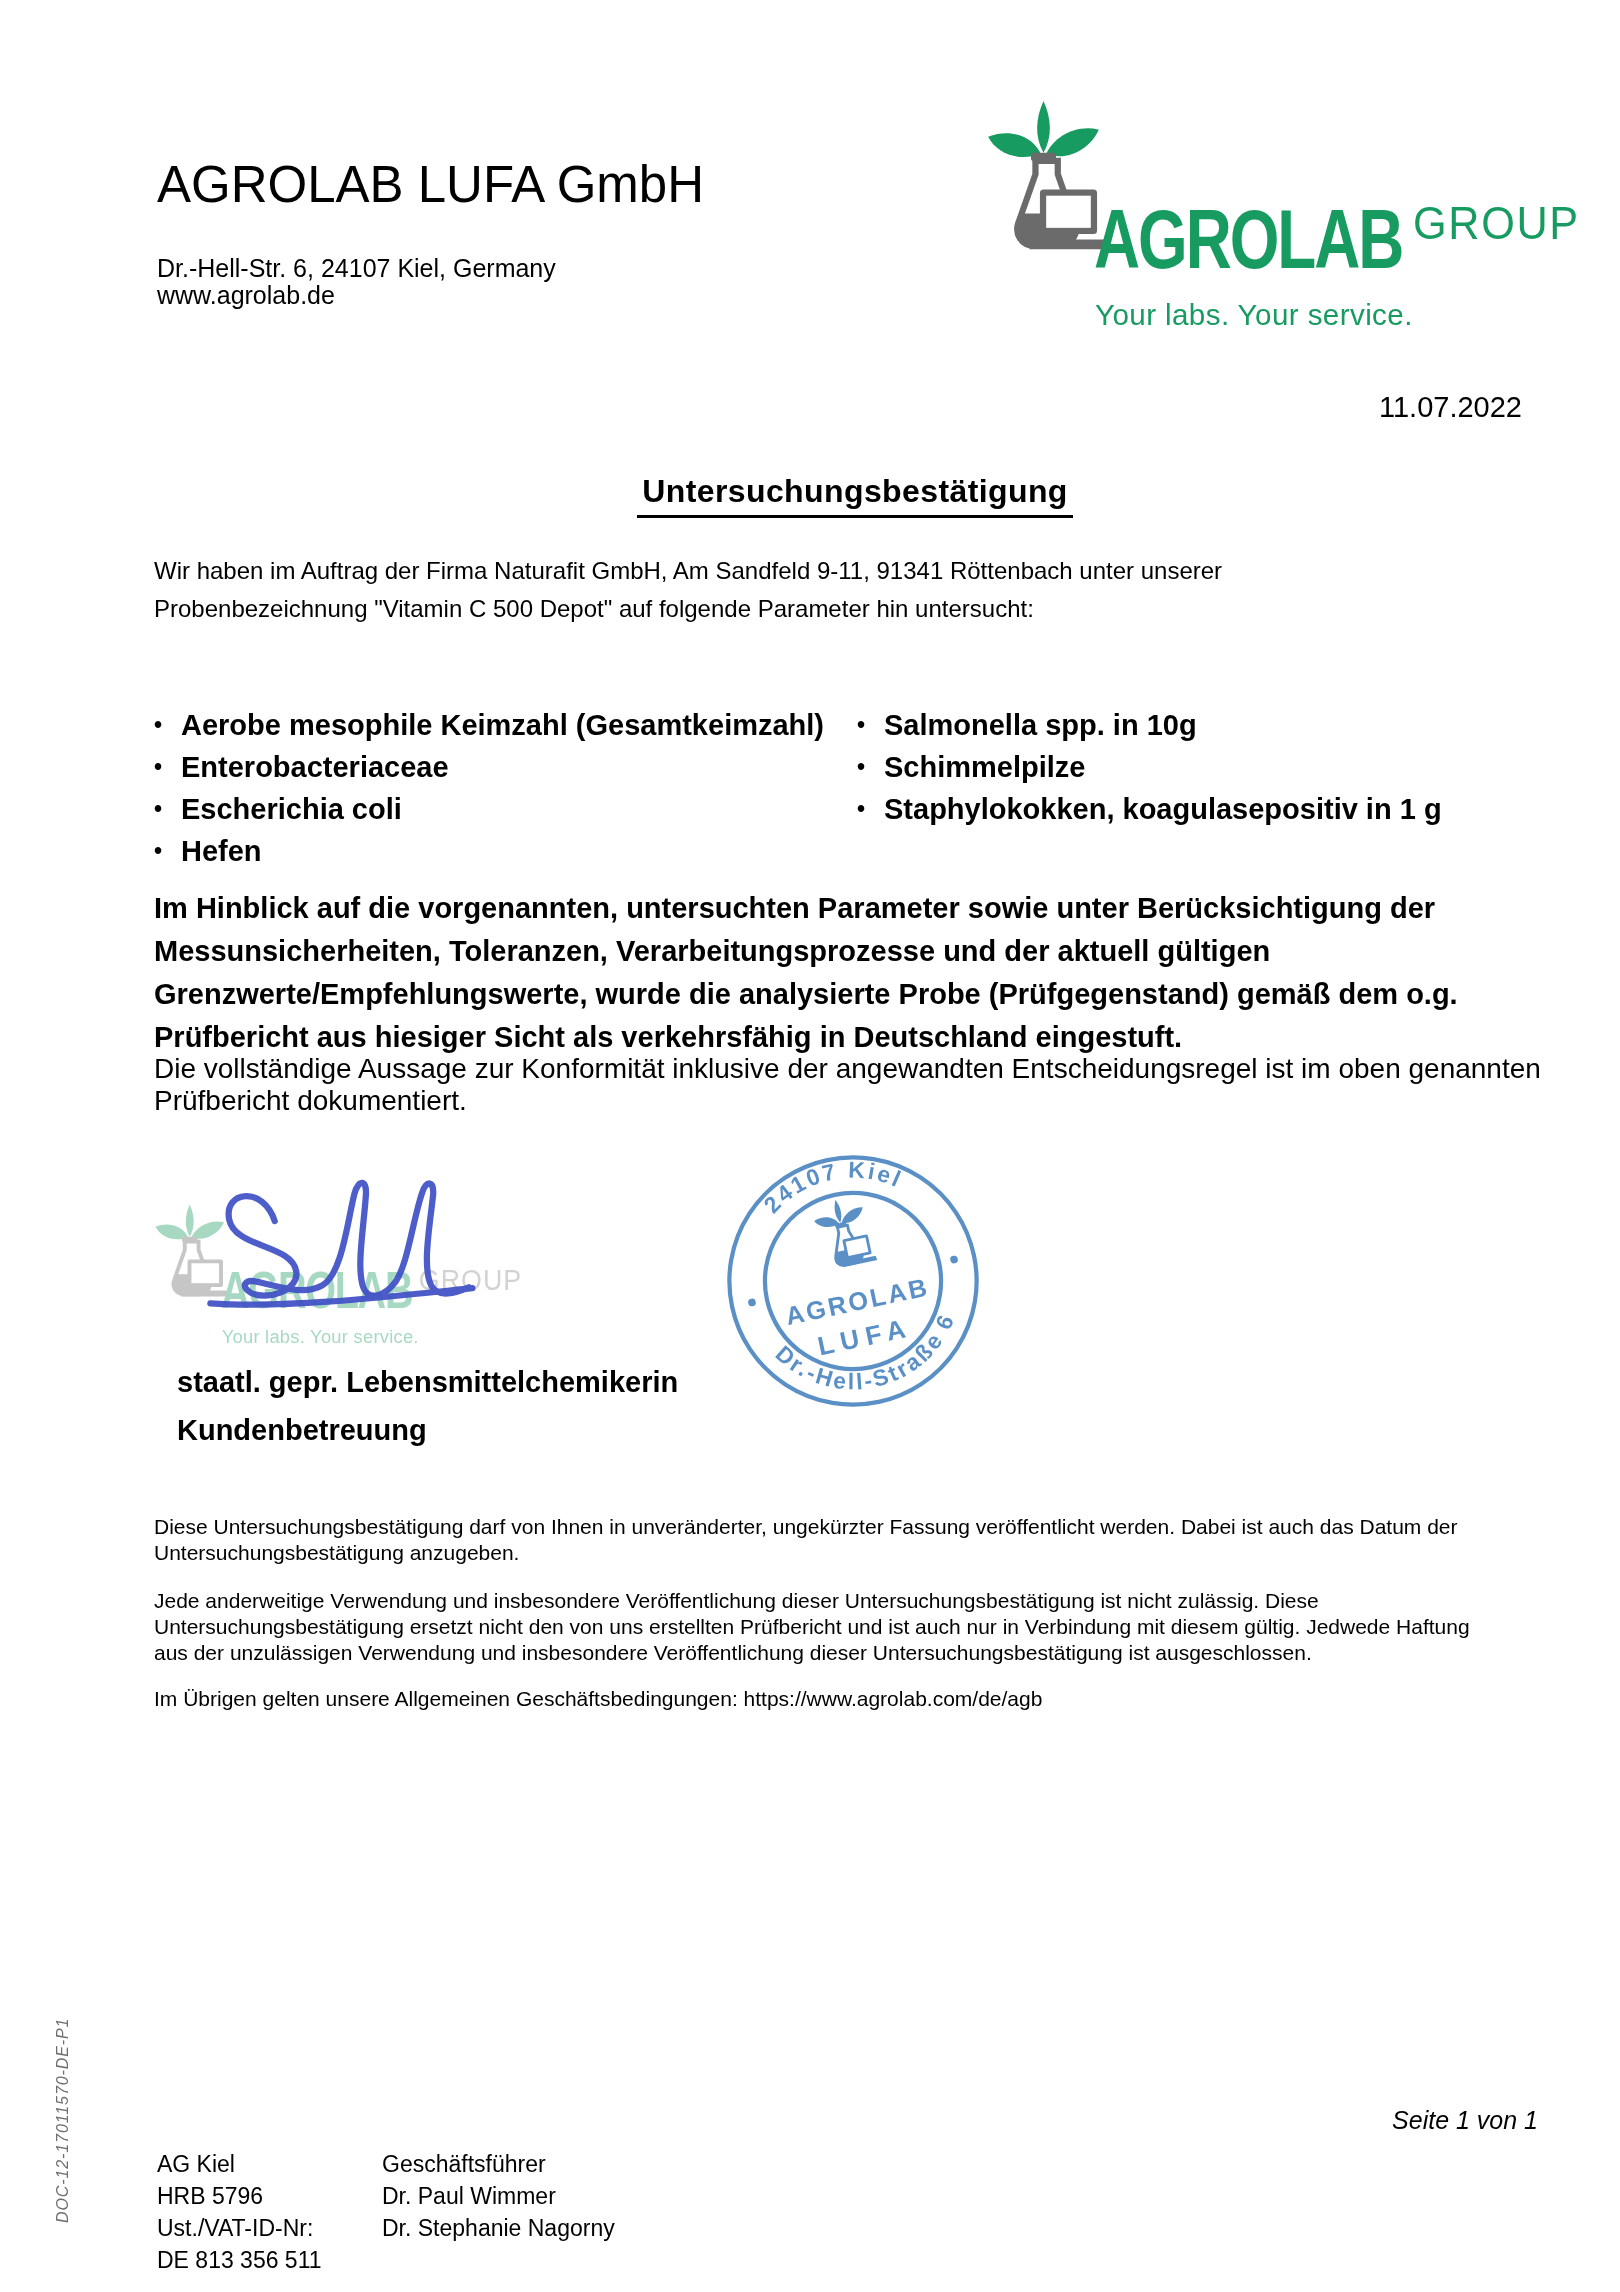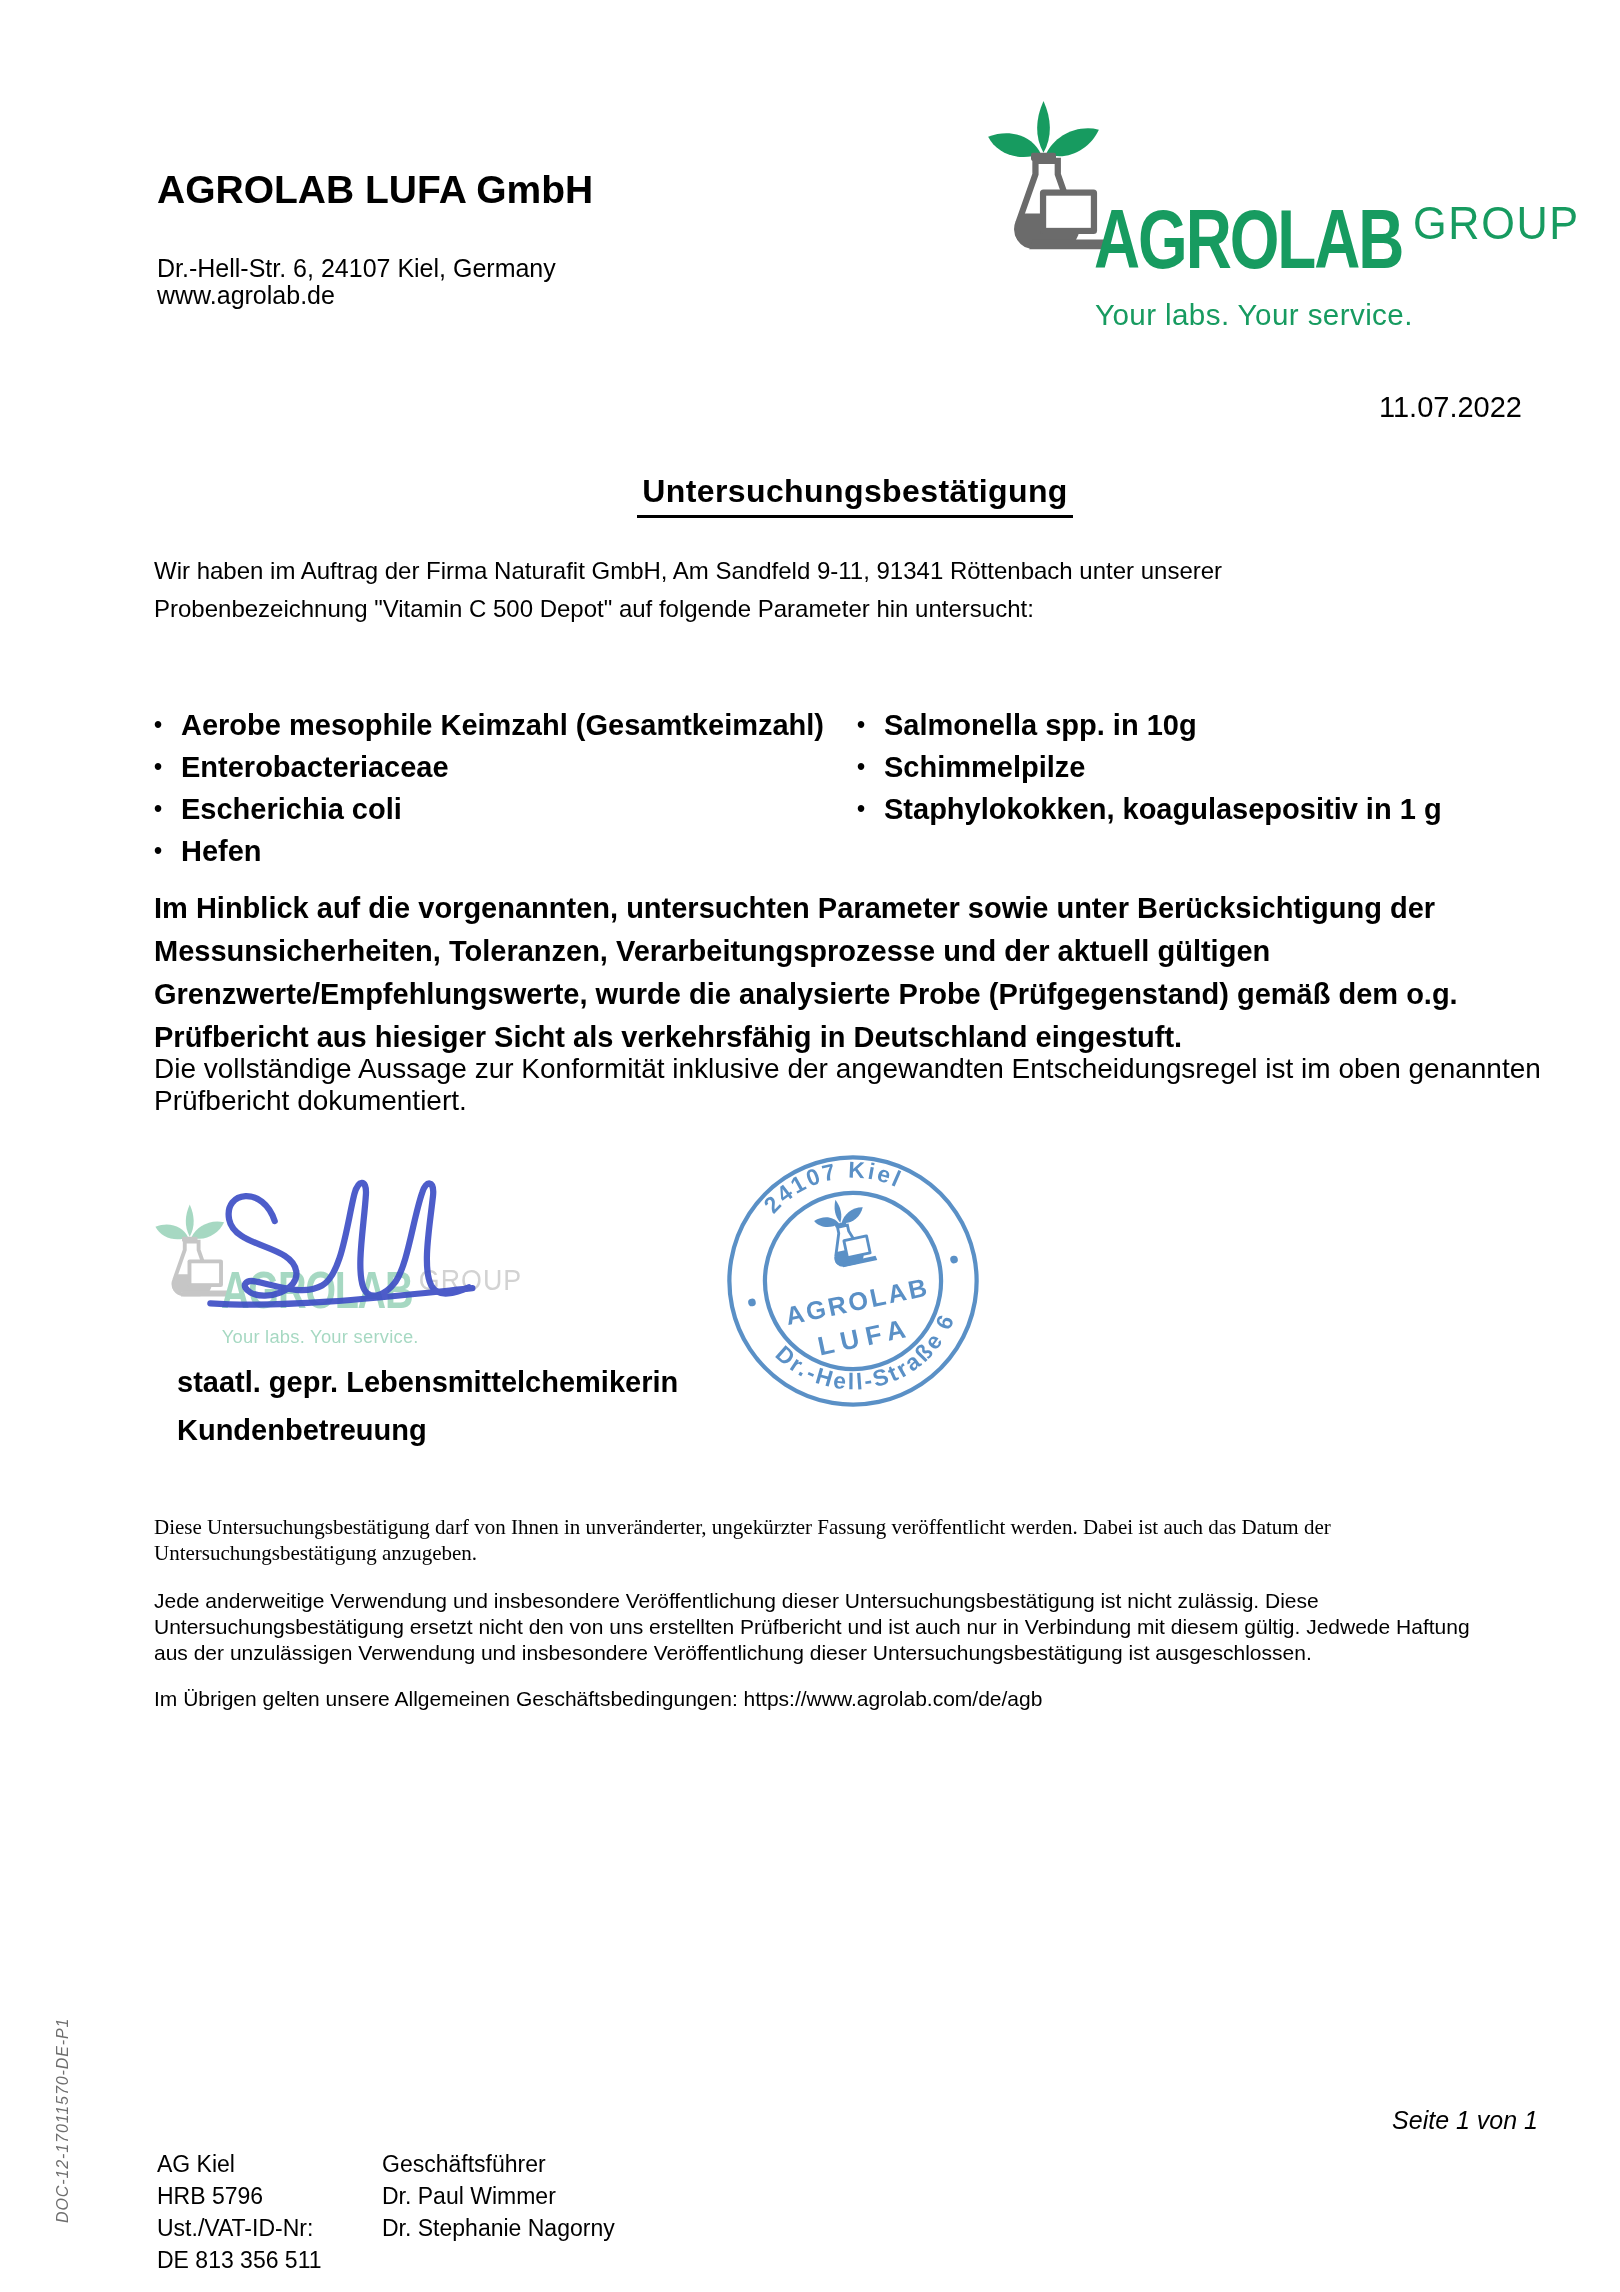--- a/index.html
+++ b/index.html
@@ -8,21 +8,21 @@
     width:1620px;height:2293px;
     background:#ffffff;
     font-family:"Liberation Sans","DejaVu Sans",sans-serif;
     color:#000;
     overflow:hidden;
   }
   .abs{position:absolute;}
   .line{white-space:nowrap;}
 
   
-  .company-name{left:157px;top:168px;font-size:39px;font-weight:bold;letter-spacing:0px;}
+  .company-name{left:157px;top:155px;font-size:51px;font-weight:normal;letter-spacing:0px;}
   .company-address{left:157px;top:255px;font-size:25px;line-height:27px;}
 
   
   .logo{width:609px;height:304px;}
   .logo-header{left:981px;top:63px;}
   .logo .licon{position:absolute;left:0;top:34px;width:125px;height:184px;}
   .logo .brand{
     position:absolute;left:113px;top:134px;
     font-size:84px;font-weight:800;line-height:85px;letter-spacing:-2.7px;
     color:var(--green);
@@ -58,21 +58,21 @@
   .conclusion{left:154px;top:887px;font-size:29px;font-weight:bold;line-height:43px;}
   .conformity{left:154px;top:1053px;font-size:28px;line-height:32px;}
 
   
   .signature-svg{left:188px;top:1160px;width:304px;height:166px;}
   .stamp-svg{left:726px;top:1154px;width:254px;height:254px;}
   .signer{left:177px;top:1358px;font-size:29px;font-weight:bold;line-height:48px;}
 
   
   .legal{font-size:21px;line-height:26px;left:154px;}
-  .legal-1{top:1514px;font-family:Liberation Serif, serif;}
+  .legal-1{top:1514px;}
   .legal-2{top:1588px;}
   .legal-3{top:1686px;}
 
   
   .page-indicator{right:82px;top:2106px;font-size:25px;font-style:italic;}
   .footer-col{top:2148px;font-size:23px;line-height:32px;}
   .footer-registry{left:157px;}
   .footer-management{left:382px;}
   .doc-id{
     left:54px;top:2223px;

